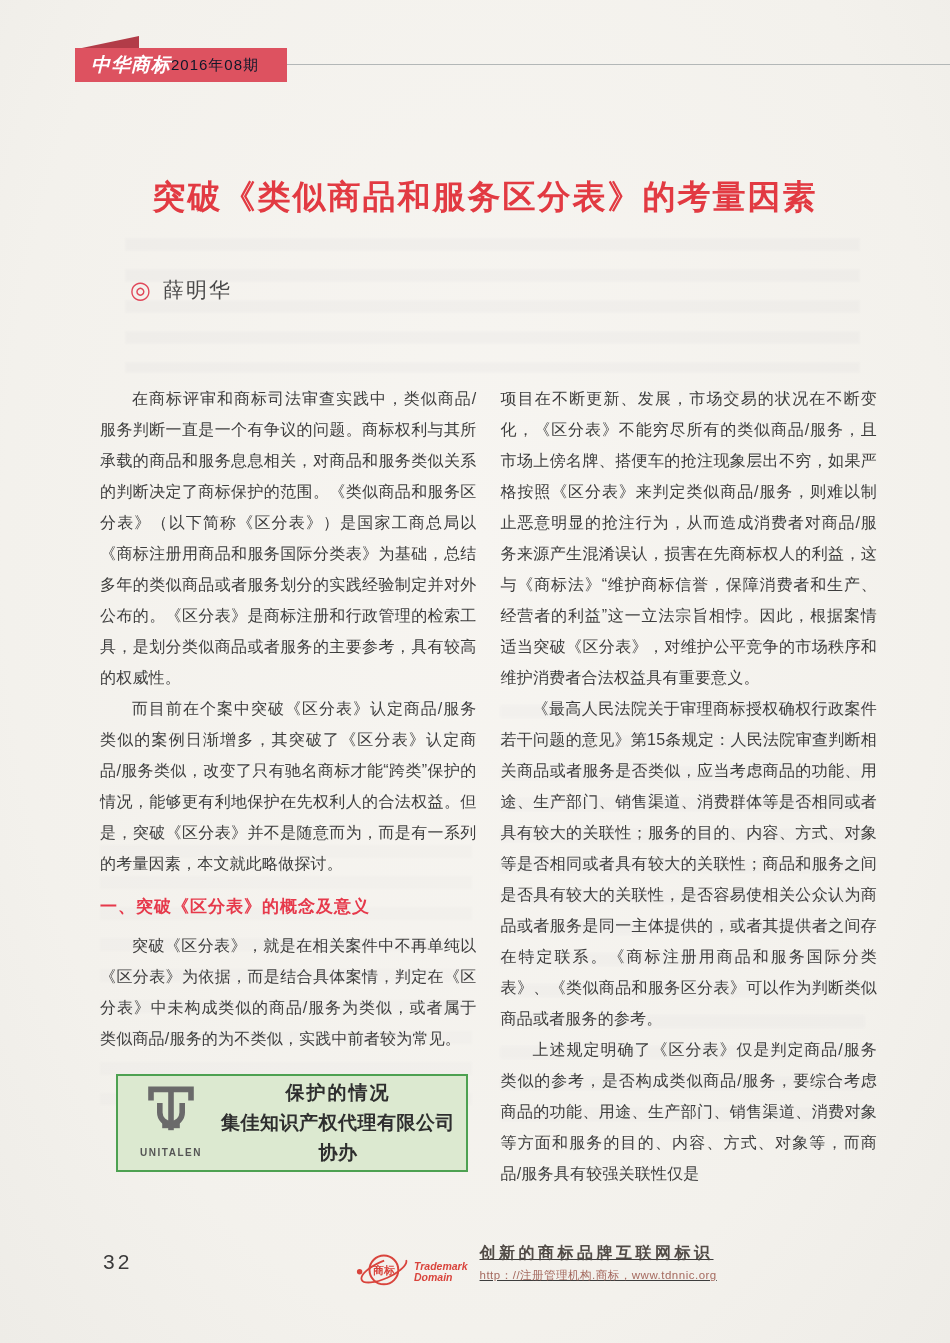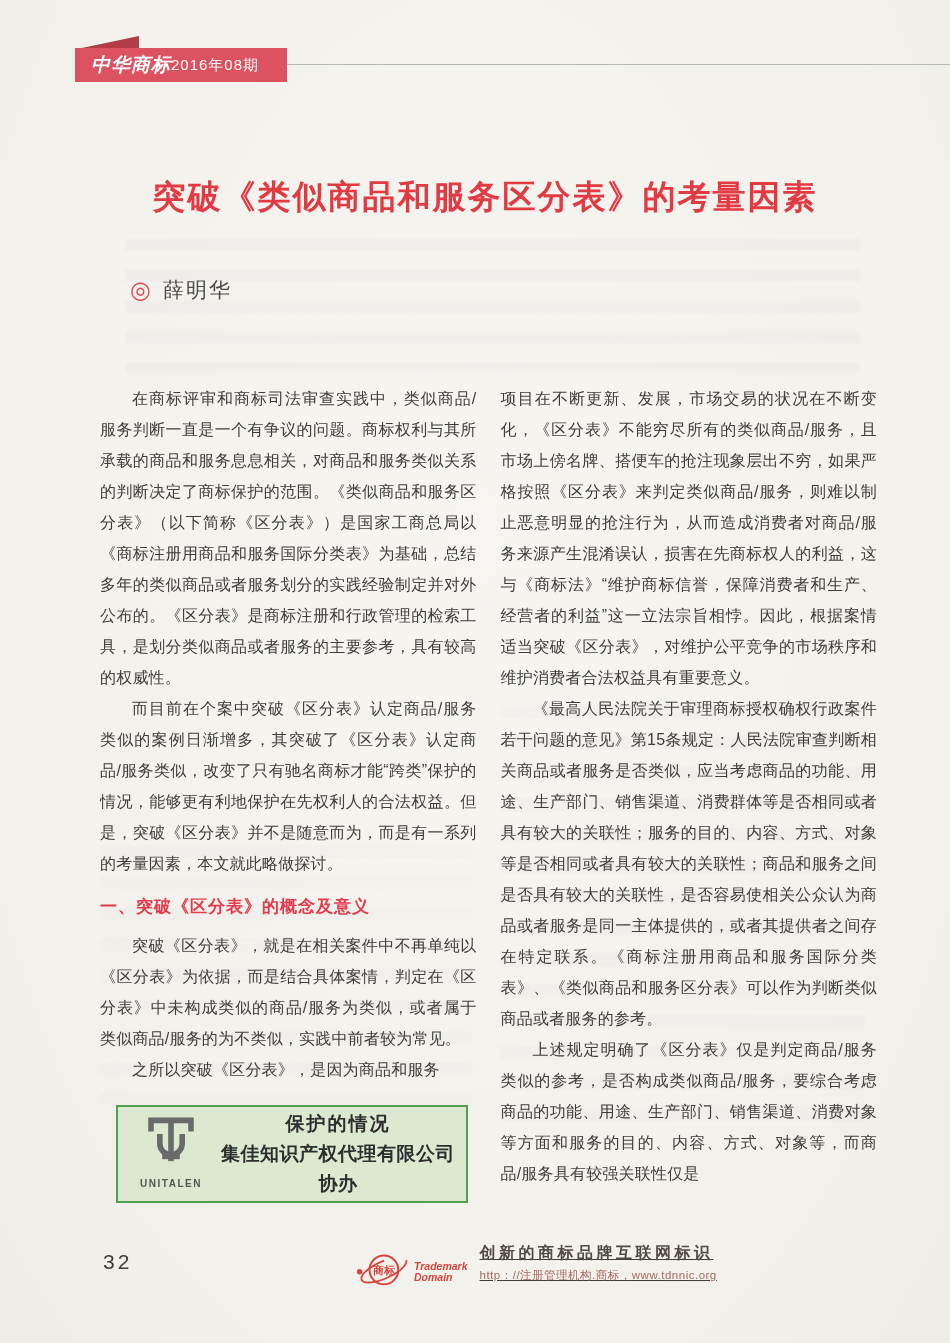--- a/index.html
+++ b/index.html
@@ -17,21 +17,21 @@
   .badge{
     position:absolute;left:75px;top:48px;width:212px;height:34px;
     background:#dd5260;display:flex;align-items:center;
     padding:0 0 0 16px;box-sizing:border-box;z-index:3;
   }
   .badge-fold{
     position:absolute;left:77px;top:36px;width:62px;height:13px;
     background:#b23c48;clip-path:polygon(0 100%,100% 0,100% 100%);z-index:2;
   }
   .badge-name{color:#fff;font-weight:bold;font-style:italic;font-size:19px;letter-spacing:1px;}
-  .badge-issue{color:#ffffff;font-size:15px;letter-spacing:1px;}
+  .badge-issue{color:#0f172a;font-size:15px;letter-spacing:1px;}
   .header-rule{position:absolute;left:287px;top:64px;right:0;height:1px;background:#b3b7b7;z-index:1;}
   
   .title{
     position:absolute;left:70px;right:50px;top:175px;margin:0;
     text-align:center;color:#e23a42;font-size:33px;font-weight:bold;
     letter-spacing:2px;z-index:3;
   }
   .author{position:absolute;left:130px;top:276px;display:flex;align-items:center;gap:12px;z-index:3;}
   .author .bullet{color:#e0485a;font-size:24px;line-height:1;}
   .author .name{color:#4a4a4a;font-size:21px;letter-spacing:2px;}
@@ -97,21 +97,20 @@
     <span class="bullet">◎</span>
     <span class="name">薛明华</span>
   </div>
 
   <div class="columns">
     <div class="col">
       <p class="indent">在商标评审和商标司法审查实践中，类似商品/服务判断一直是一个有争议的问题。商标权利与其所承载的商品和服务息息相关，对商品和服务类似关系的判断决定了商标保护的范围。《类似商品和服务区分表》（以下简称《区分表》）是国家工商总局以《商标注册用商品和服务国际分类表》为基础，总结多年的类似商品或者服务划分的实践经验制定并对外公布的。《区分表》是商标注册和行政管理的检索工具，是划分类似商品或者服务的主要参考，具有较高的权威性。</p>
       <p class="indent">而目前在个案中突破《区分表》认定商品/服务类似的案例日渐增多，其突破了《区分表》认定商品/服务类似，改变了只有驰名商标才能“跨类”保护的情况，能够更有利地保护在先权利人的合法权益。但是，突破《区分表》并不是随意而为，而是有一系列的考量因素，本文就此略做探讨。</p>
       <h2 class="sec">一、突破《区分表》的概念及意义</h2>
       <p class="indent">突破《区分表》，就是在相关案件中不再单纯以《区分表》为依据，而是结合具体案情，判定在《区分表》中未构成类似的商品/服务为类似，或者属于类似商品/服务的为不类似，实践中前者较为常见。</p>
-      <p class="indent">之所以突破《区分表》，是因为商品和服务</p>
 
       <div class="sponsor">
         <div class="sp-logo">
           <svg width="58" height="56" viewBox="0 0 72 70">
             <g fill="none" stroke="#6a6a6a" stroke-width="7">
               <path d="M11,27 V13 H61 V27"></path>
               <path d="M36,13 V64"></path>
               <path d="M22,30 V42 a14,14 0 0 0 28,0 V30"></path>
               <path d="M25,58 H47"></path>
             </g>

